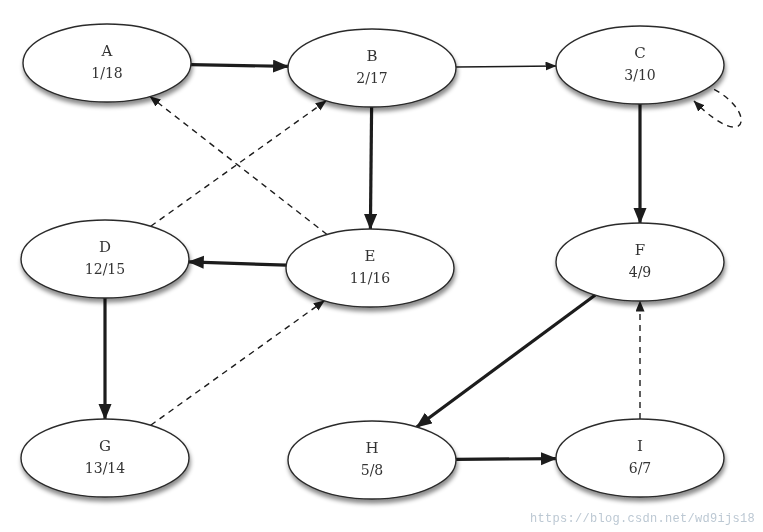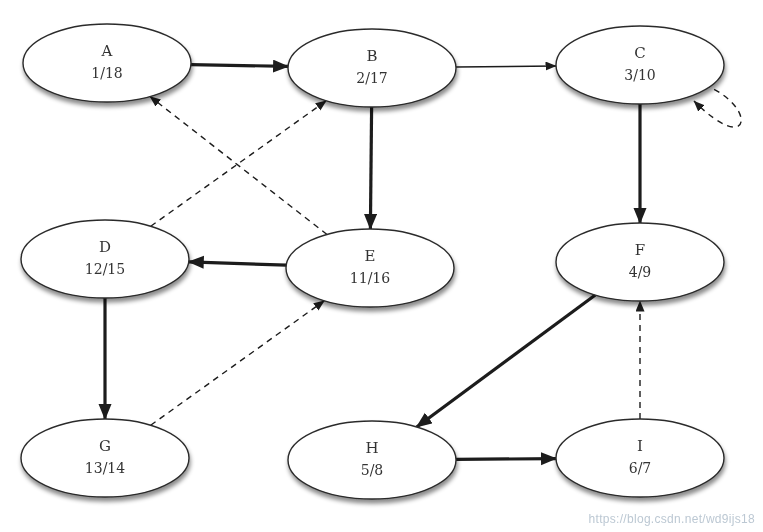--- a/index.html
+++ b/index.html
@@ -11,21 +11,21 @@
     overflow: hidden;
     font-family: "DejaVu Serif", serif;
   }
   #canvas { position: absolute; left: 0; top: 0; }
   .node-label { font-family: "DejaVu Serif", serif; font-size: 15px; fill: #333333; }
   .node-time  { font-family: "DejaVu Serif", serif; font-size: 14px; fill: #333333; }
   .watermark {
     position: absolute;
     right: 8px;
     bottom: 6px;
-    font-family: Liberation Sans, sans-serif;
+    font-family: Liberation Mono, monospace;
     font-size: 12px;
     color: #bcc8d3;
     letter-spacing: 0.3px;
     user-select: none;
   }
 </style>
 </head>
 <body>
 
 <svg id="canvas" width="763" height="532" viewBox="0 0 763 532" xmlns="http://www.w3.org/2000/svg">

